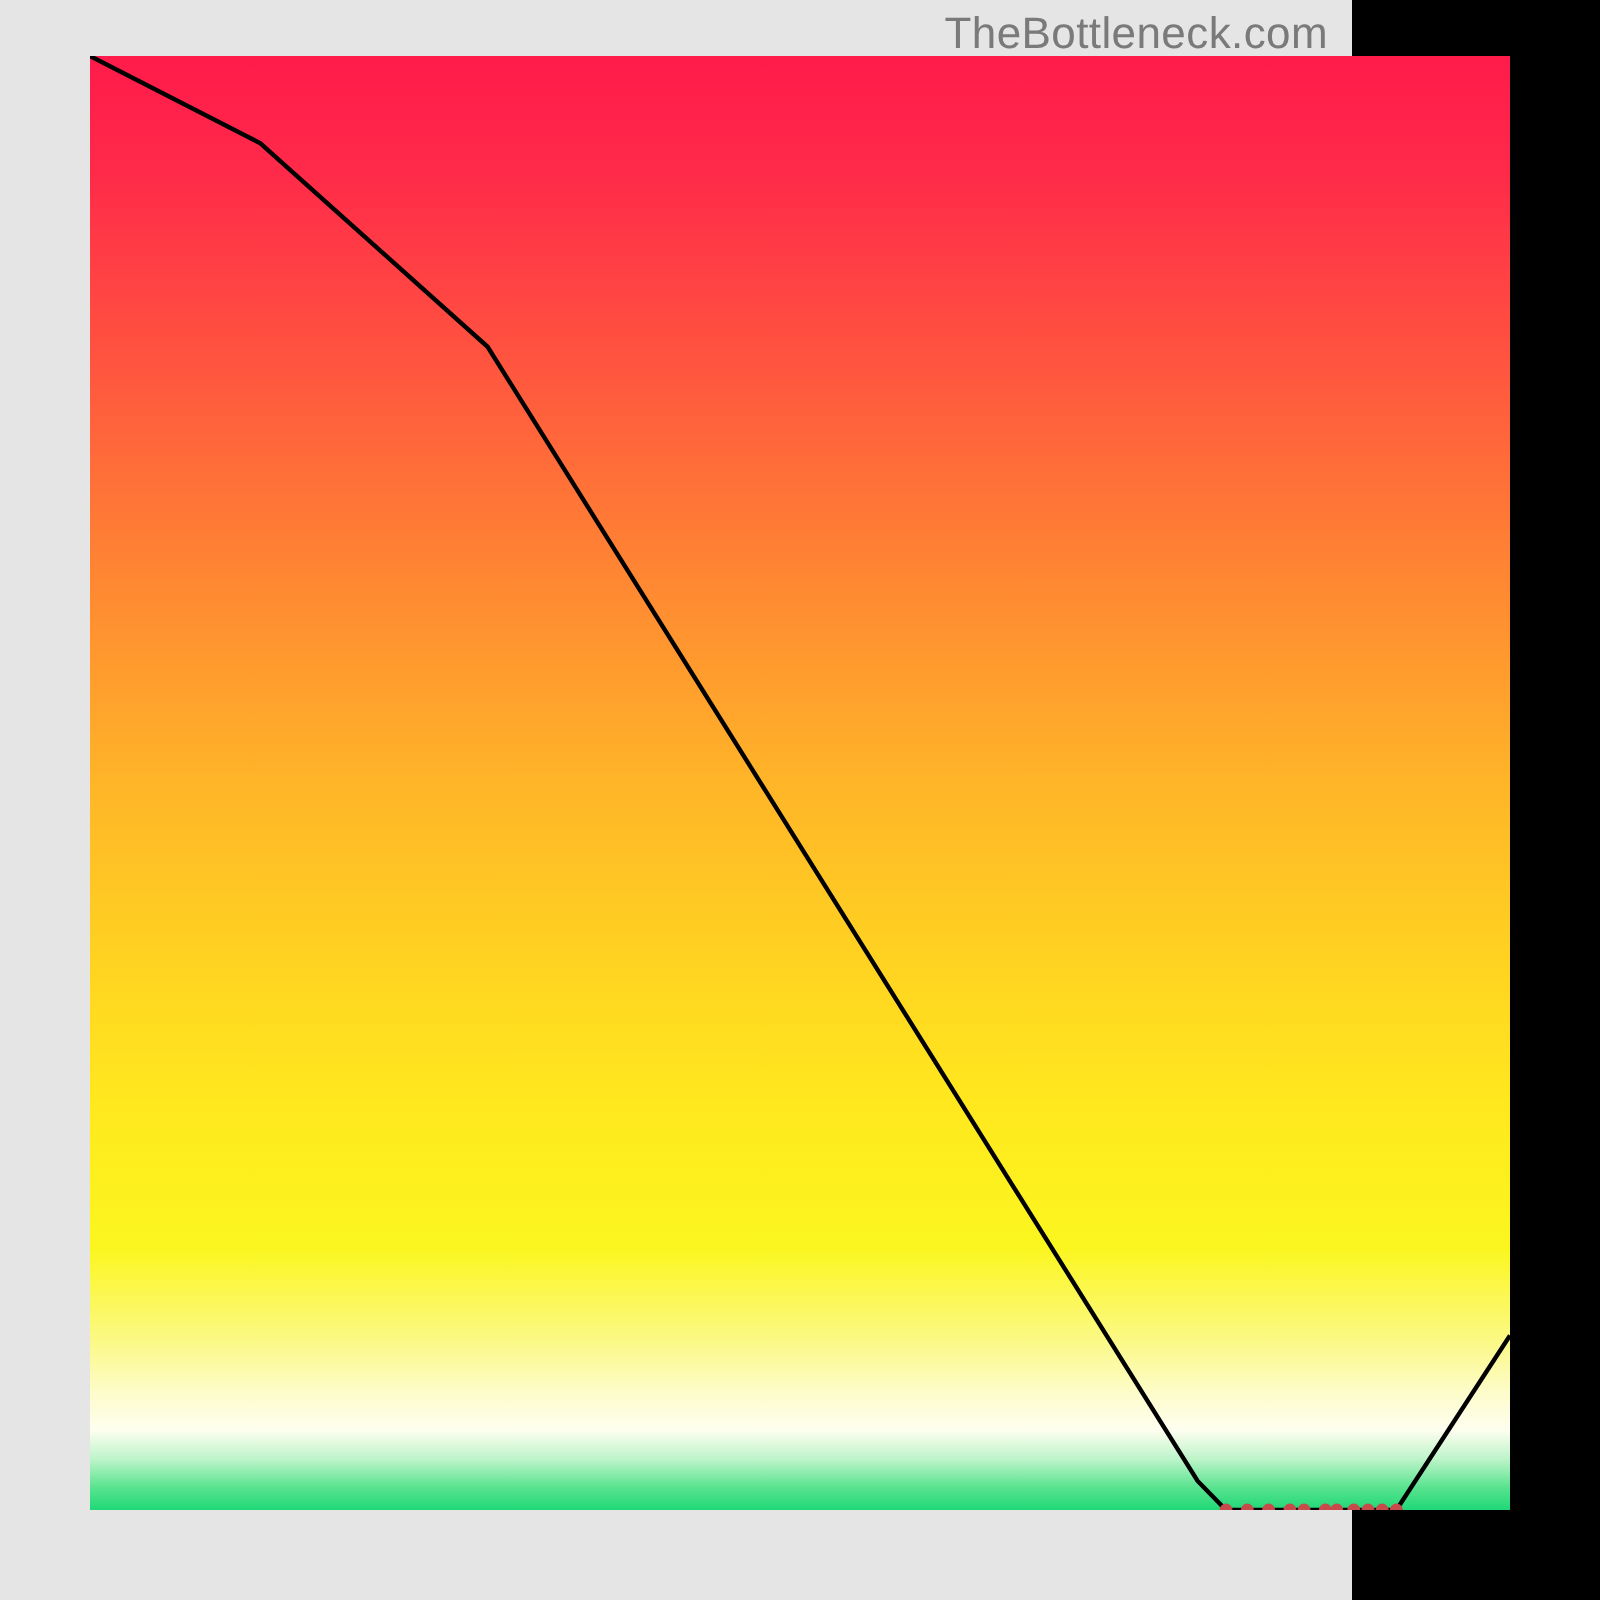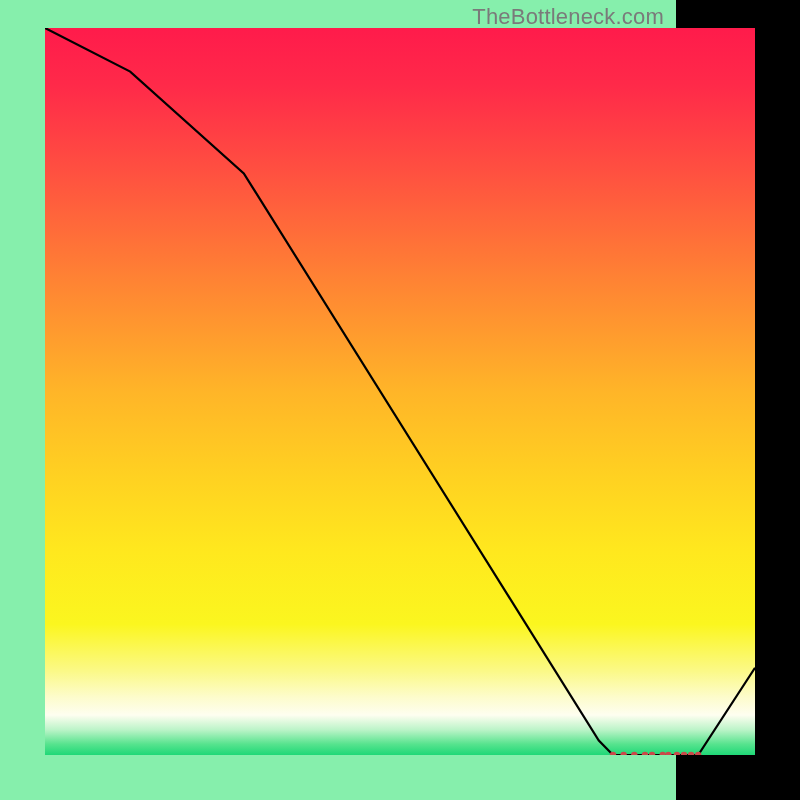--- a/index.html
+++ b/index.html
@@ -8,21 +8,21 @@
     width: 800px;
     height: 800px;
     background: #000;
     font-family: Arial, Helvetica, sans-serif;
     overflow: hidden;
   }
   .frame {
     position: relative;
     width: 676px;
     height: 800px;
-    background: #86efac;
+    background: #e5e5e5;
   }
   .watermark {
     position: absolute;
     top: 4px;
     right: 12px;
     color: #7a7a7a;
     font-size: 22px;
     font-weight: 500;
     letter-spacing: 0.2px;
     z-index: 10;

